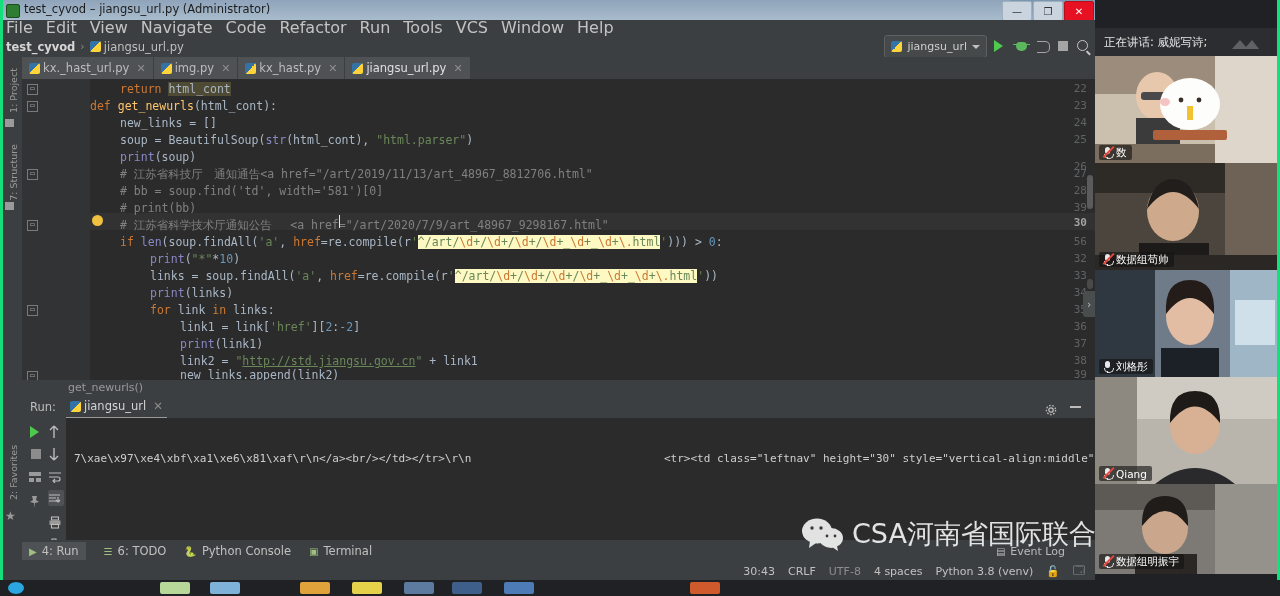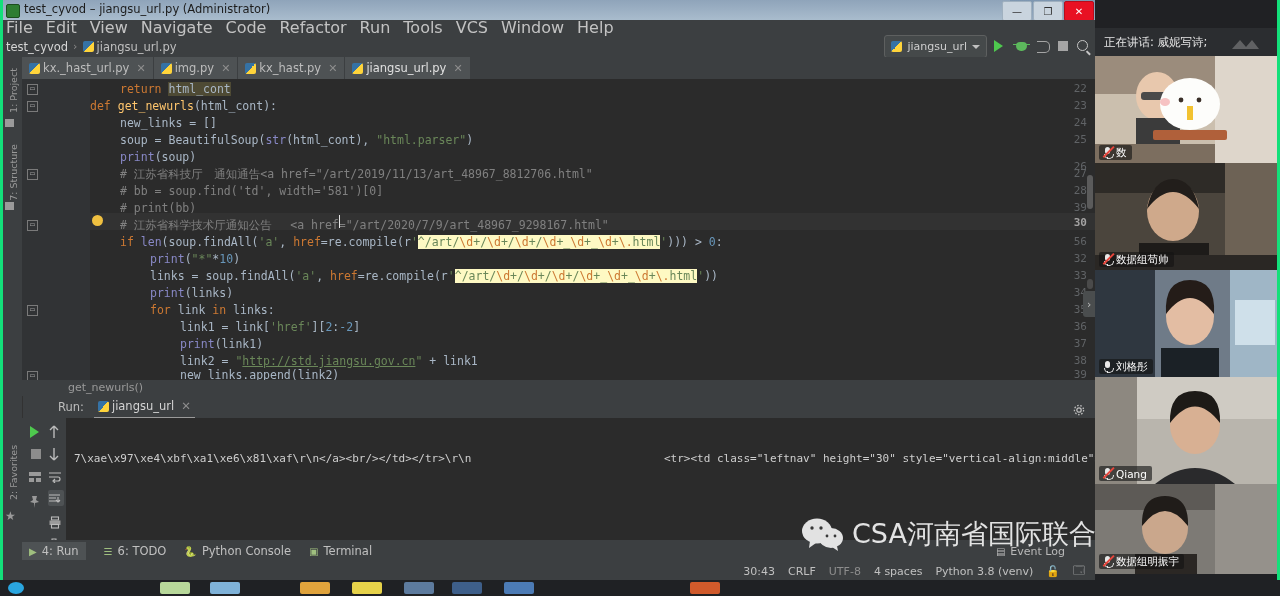--- a/index.html
+++ b/index.html
@@ -26,21 +26,21 @@
 
   
   .menubar{position:absolute;left:0;top:20px;width:1095px;height:16px;background:#3c3f41;
      display:flex;align-items:center;padding-left:6px;}
   .menubar span{font-size:16px;color:#c3c3c3;margin-right:13px;line-height:16px;}
 
   
   .crumbbar{position:absolute;left:0;top:36px;width:1095px;height:21px;background:#3c3f41;
      display:flex;align-items:center;padding-left:6px;}
   .crumb{font-size:11.5px;color:#bfbfbf;}
-  .crumb.bold{font-weight:normal;color:#d6d6d6;}
+  .crumb.bold{font-weight:bold;color:#d6d6d6;}
   .crumb-sep{color:#8a8a8a;margin:0 5px;font-size:11px;}
   .pyglyph{display:inline-block;width:11px;height:11px;border-radius:2px;
      background:linear-gradient(135deg,#3572A5 50%,#FFD43B 50%);margin-right:3px;vertical-align:-1px;}
 
   
   .runcfg{position:absolute;right:108px;top:35px;height:21px;border:1px solid #5e6060;border-radius:3px;
      background:#45494a;display:flex;align-items:center;padding:0 6px;}
   .runcfg .nm{font-size:11px;color:#cfcfcf;margin:0 5px 0 2px;}
   .caret{width:0;height:0;border-left:4px solid transparent;border-right:4px solid transparent;border-top:4px solid #c0c0c0;}
   .tbtn{position:absolute;top:38px;width:16px;height:16px;}
@@ -84,21 +84,21 @@
   .hlword{background:#4e4a34;}.lnk{color:#6a8759;text-decoration:underline;}
   .caret-b{position:absolute;width:1px;height:13px;background:#e6e6e6;}
   .bpline{position:absolute;left:68px;width:1005px;height:17px;background:#323232;}
   .scrollmark{position:absolute;right:0;width:6px;background:#5b5b5b;border-radius:3px;}
   .breadtail{position:absolute;left:68px;bottom:0;height:16px;font-size:11px;color:#999;
      font-family:"DejaVu Sans","Liberation Sans",sans-serif;}
   .collapsebtn{position:absolute;right:0;top:212px;width:12px;height:26px;background:#4a4d4e;
      display:flex;align-items:center;justify-content:center;color:#bbb;font-size:11px;border-radius:3px 0 0 3px;}
 
   
-  .runbar{position:absolute;left:22px;top:396px;width:1073px;height:22px;background:#3c3f41;display:flex;align-items:center;margin-left:28px;}
+  .runbar{position:absolute;left:22px;top:396px;width:1073px;height:22px;background:#3c3f41;display:flex;align-items:center;}
   .runbar .lbl{font-size:11.5px;color:#bdbdbd;margin:0 10px 0 8px;}
   .runtab{height:22px;display:flex;align-items:center;font-size:11.5px;color:#d4d4d4;
      border-bottom:2px solid #9a9a9a;padding:0 4px;}
   .gear{position:absolute;right:38px;top:5px;width:12px;height:12px;}
   .minus{position:absolute;right:14px;top:10px;width:11px;height:1.5px;background:#bbb;}
 
   .runtools{position:absolute;left:22px;top:418px;width:44px;height:122px;background:#3c3f41;}
   .rticon{position:absolute;width:16px;height:16px;}
   .console{position:absolute;left:66px;top:418px;width:1029px;height:122px;background:#2b2b2b;
      font-family:"DejaVu Sans Mono","Liberation Mono",monospace;font-size:11px;color:#cfcfcf;}

